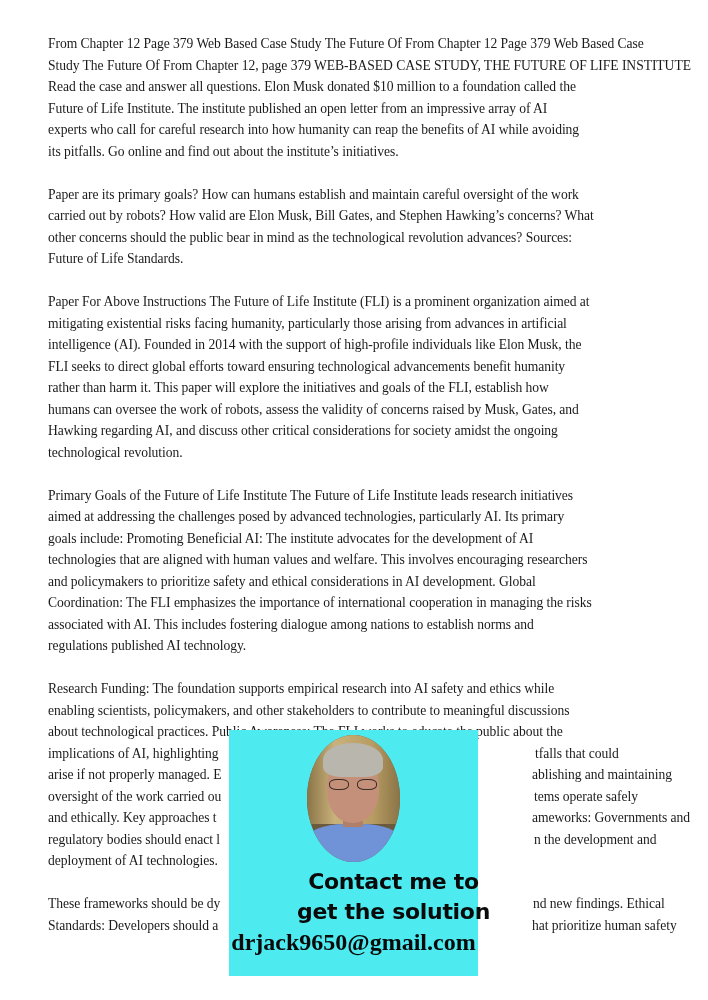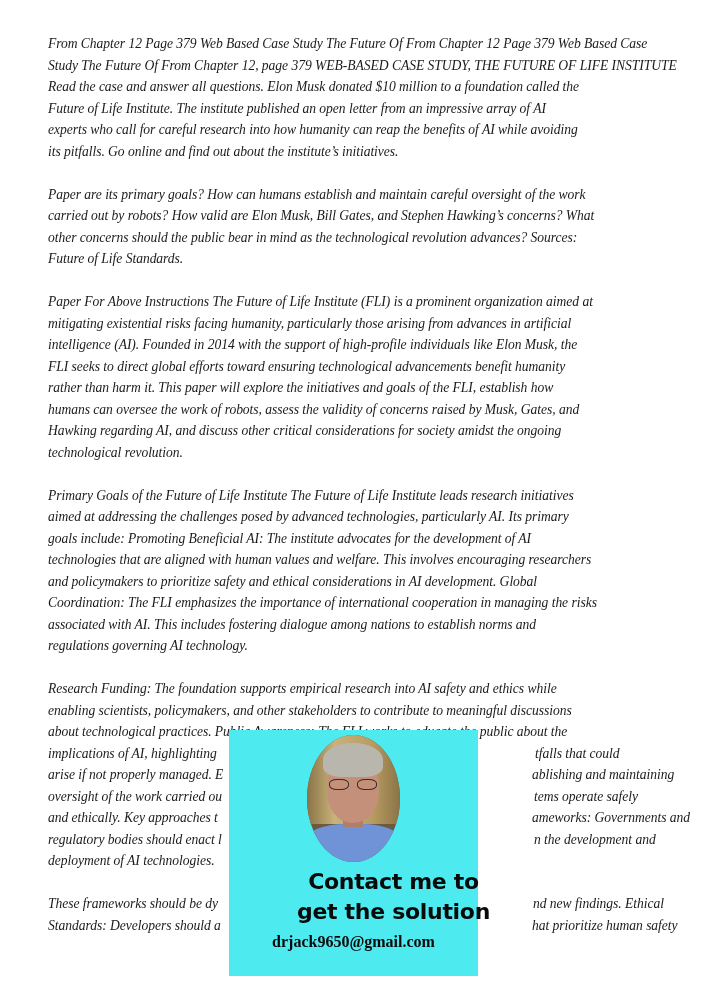--- a/index.html
+++ b/index.html
@@ -13,21 +13,20 @@
     position: relative;
     overflow: hidden;
     font-family: "Liberation Serif", "DejaVu Serif", serif;
     color: #1a1a1a;
   }
   .page {
     position: absolute;
     left: 48px;
     top: 33px;
     width: 660px;
-    font-style: italic;
   }
   .para {
     margin: 0 0 21.5px 0;
   }
   .line {
     display: block;
     white-space: nowrap;
     font-size: 13.6px;
     line-height: 21.5px;
     height: 21.5px;
@@ -119,21 +118,21 @@
     display: block;
   }
   .contact-email {
     position: absolute;
     left: 0;
     top: 198px;
     width: 100%;
     text-align: center;
     font-family: "Liberation Serif", "DejaVu Serif", serif;
     font-weight: bold;
-    font-size: 16px;
+    font-size: 24px;
     line-height: 28px;
     color: #0a0a0a;
   }
 </style>
 </head>
 <body>
 
 <div class="page">
 
   <div class="para">
@@ -164,21 +163,21 @@
   </div>
 
   <div class="para">
     <span class="line">Primary Goals of the Future of Life Institute The Future of Life Institute leads research initiatives</span>
     <span class="line">aimed at addressing the challenges posed by advanced technologies, particularly AI. Its primary</span>
     <span class="line">goals include: Promoting Beneficial AI: The institute advocates for the development of AI</span>
     <span class="line">technologies that are aligned with human values and welfare. This involves encouraging researchers</span>
     <span class="line">and policymakers to prioritize safety and ethical considerations in AI development. Global</span>
     <span class="line">Coordination: The FLI emphasizes the importance of international cooperation in managing the risks</span>
     <span class="line">associated with AI. This includes fostering dialogue among nations to establish norms and</span>
-    <span class="line">regulations governing AI technology.</span>
+    <span class="line">regulations published AI technology.</span>
   </div>
 
   <div class="para">
     <span class="line">Research Funding: The foundation supports empirical research into AI safety and ethics while</span>
     <span class="line">enabling scientists, policymakers, and other stakeholders to contribute to meaningful discussions</span>
     <span class="line">about technological practices. Public Awareness: The FLI works to educate the public about the</span>
     <span class="line split-line">
       <span>implications of AI, highlighting</span>
       <span class="seg-right" style="left:487px">tfalls that could</span>
     </span>

